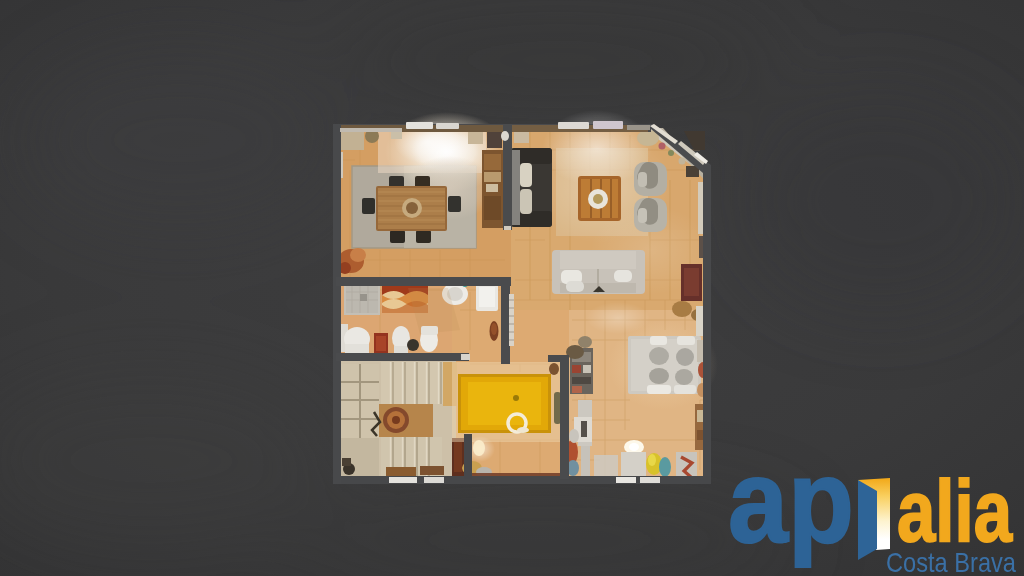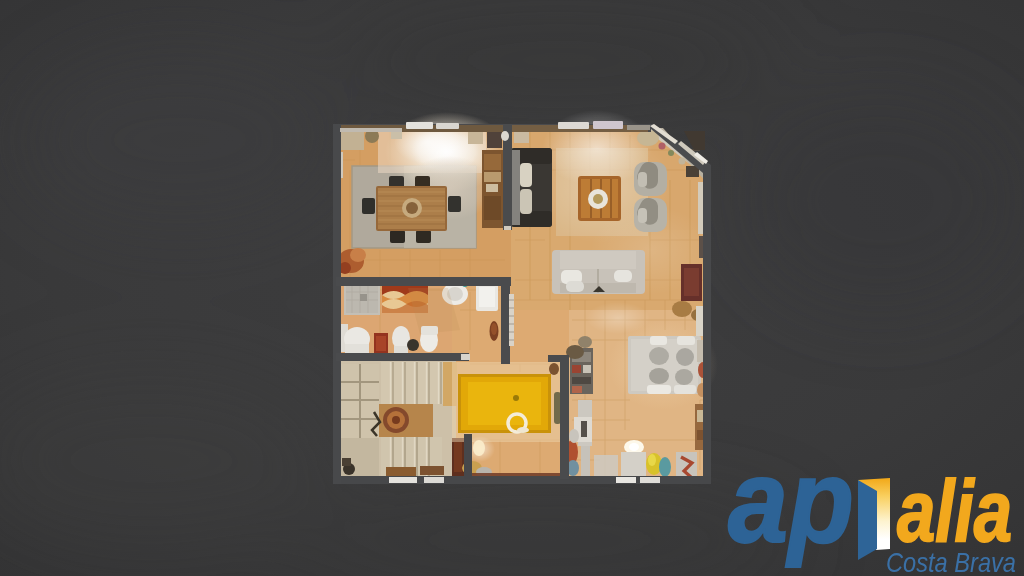--- a/index.html
+++ b/index.html
@@ -1,16 +1,16 @@
 <!DOCTYPE html>
 <html><head>
 <meta charset="utf-8">
 <style>
   html,body{margin:0;padding:0;width:1024px;height:576px;overflow:hidden;background:#343435;}
-  #stage{position:relative;width:1024px;height:576px;font-family:"Liberation Sans", sans-serif;font-style:italic;}
+  #stage{position:relative;width:1024px;height:576px;font-family:"Liberation Sans", sans-serif;}
   svg{position:absolute;left:0;top:0;}
 </style>
 </head>
 <body>
 <div id="stage">
 <svg width="1024" height="576" viewBox="0 0 1024 576">
 <defs>
   <filter id="bgBlur" x="-50%" y="-50%" width="200%" height="200%">
     <feGaussianBlur stdDeviation="40"></feGaussianBlur>
   </filter>

